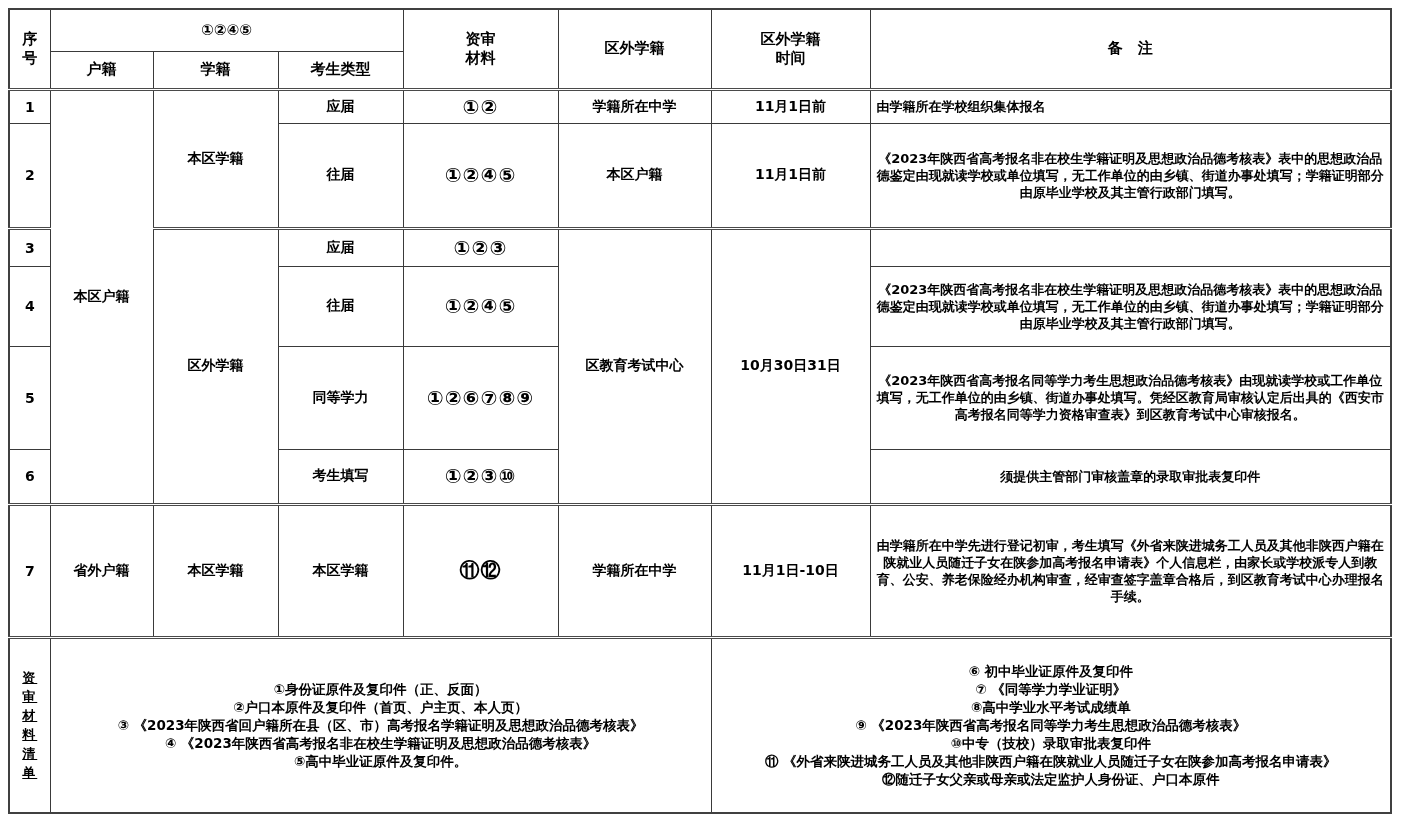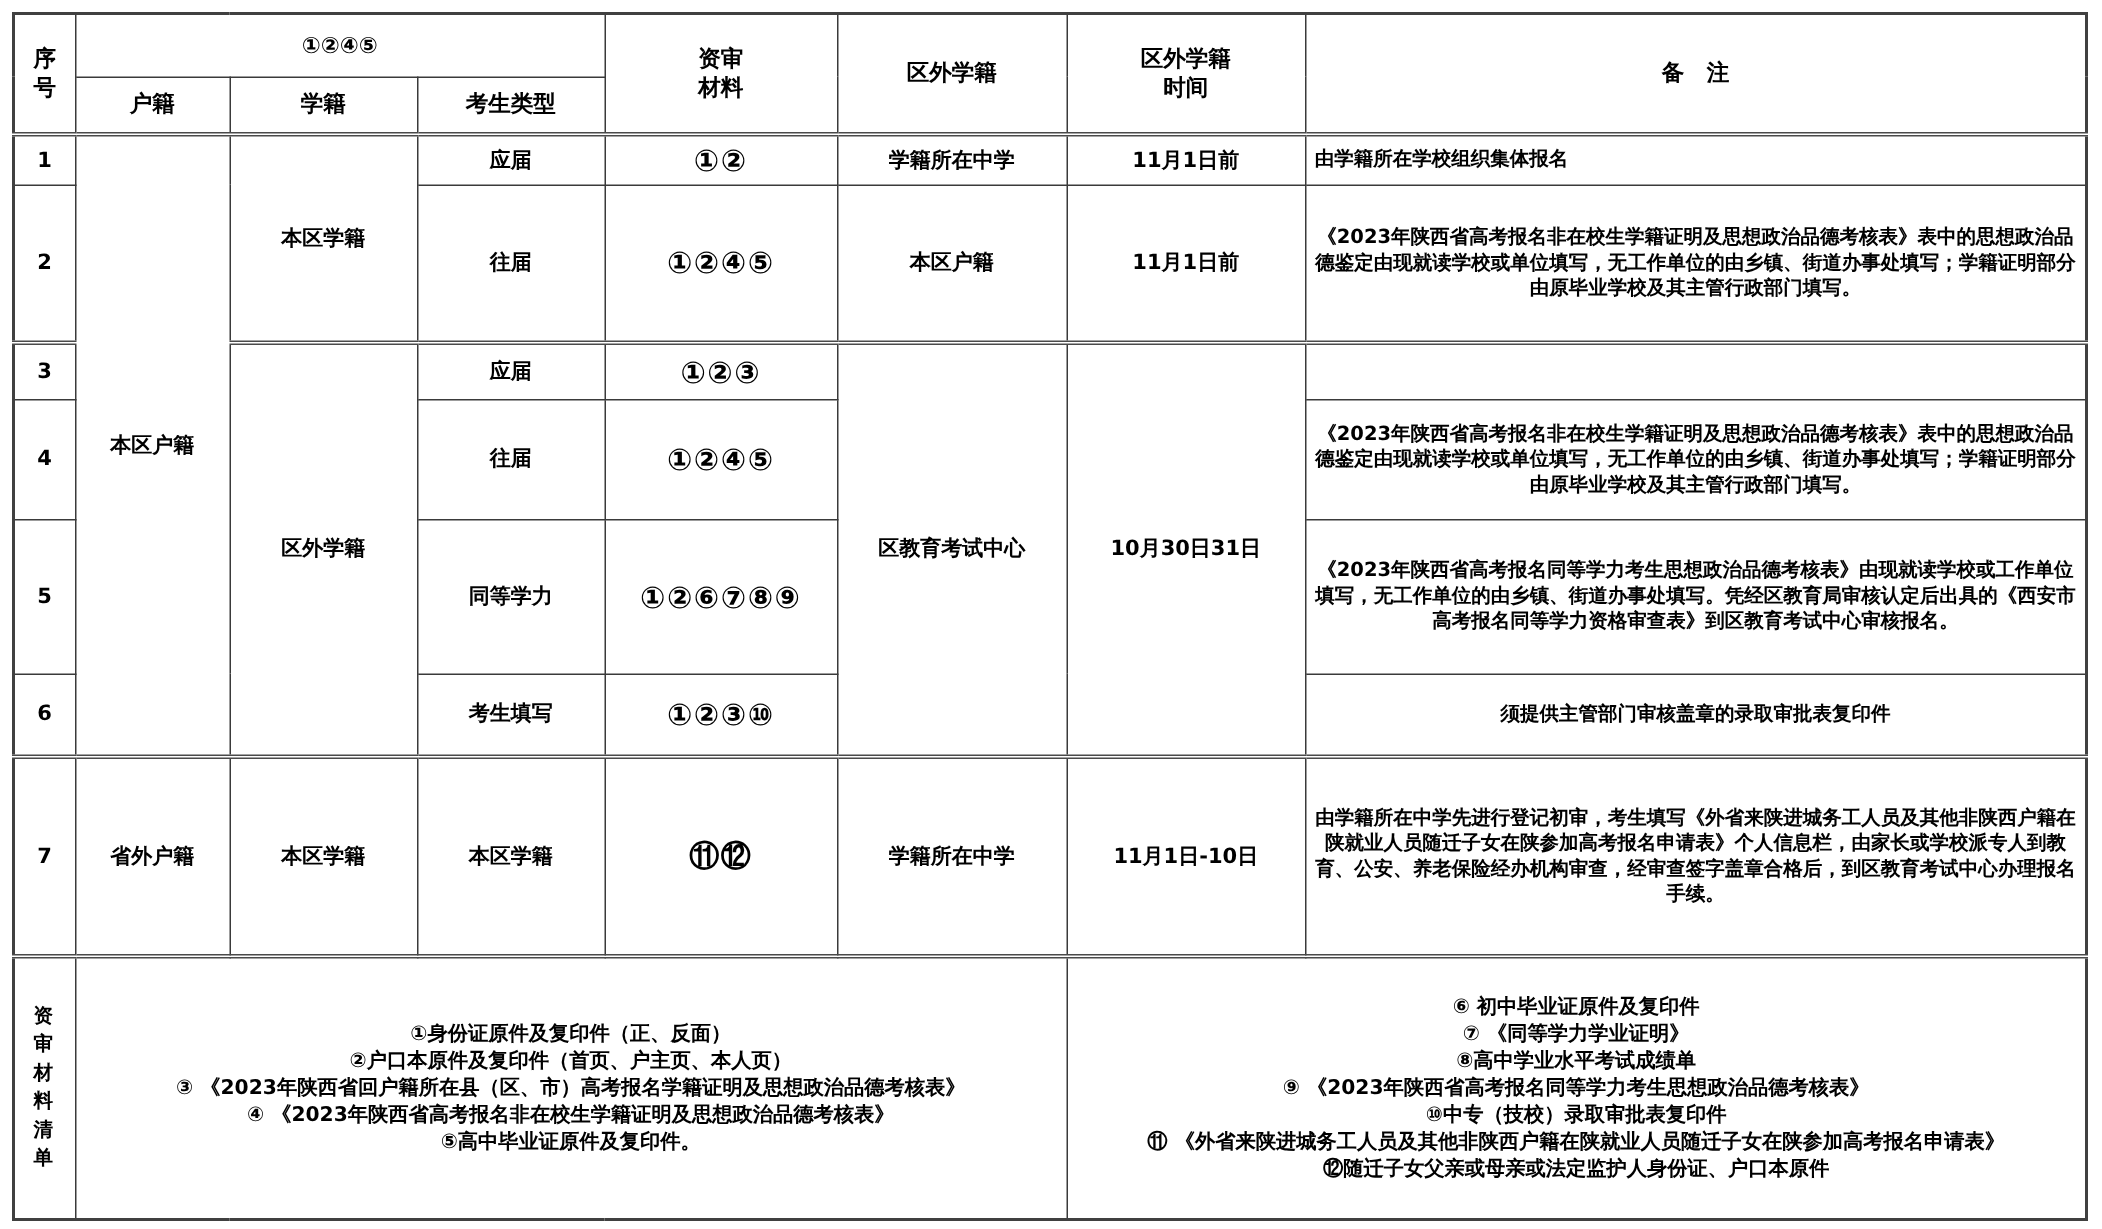--- a/index.html
+++ b/index.html
@@ -52,20 +52,21 @@
     text-align: left;
   }
   .pre-line { white-space: pre-line; }
   
   tr.sep-top > th, tr.sep-top > td { border-top: 3px double #4a4a4a; }
   td.label-cell {
     font-size: 13px;
     line-height: 19px;
     padding: 2px 3px;
     letter-spacing: 2px;
+    text-decoration: underline;
   }
   td.list-cell {
     font-size: 13.5px;
     line-height: 18px;
     text-align: left;
     vertical-align: middle;
     padding: 6px 8px;
   }
   td.list-cell div { margin: 0; }
 </style>

